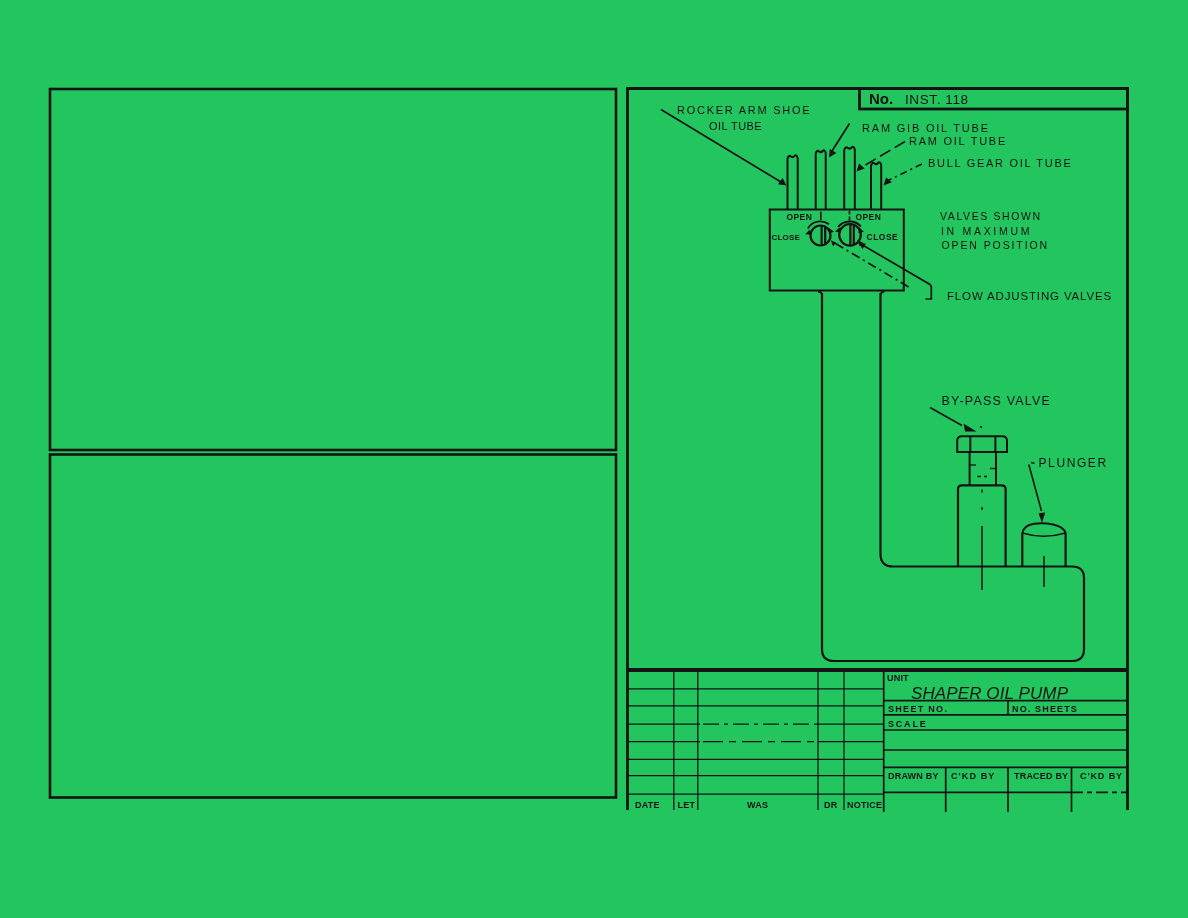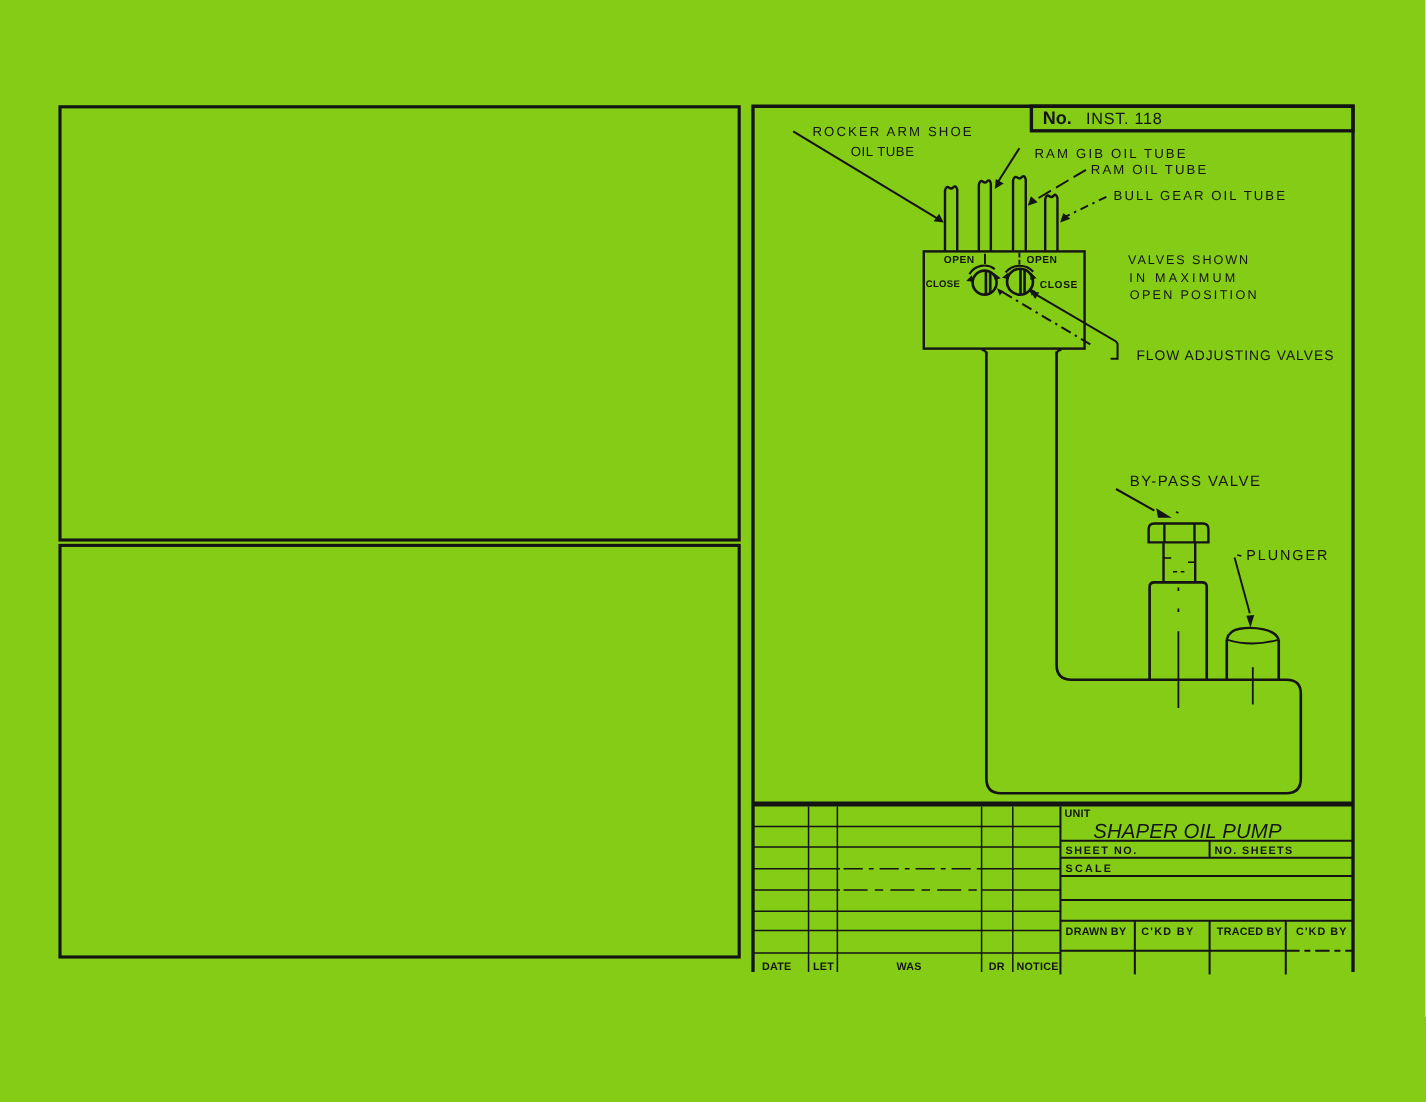--- a/index.html
+++ b/index.html
@@ -1,16 +1,16 @@
 <!DOCTYPE html>
 <html><head>
 <meta charset="utf-8">
 <style>
   html,body{margin:0;padding:0;background:#ffffff;}
-  #page{position:relative;width:1188px;height:918px;background:#84cc16;overflow:hidden;}
+  #page{position:relative;width:1188px;height:918px;background:#22c55e;overflow:hidden;}
   svg{position:absolute;top:0;left:0;}
   text{font-family:"Liberation Sans",sans-serif;fill:#141414;}
   .lbl{font-size:11px;letter-spacing:0.45px;}
   .sm{font-size:9px;font-weight:bold;letter-spacing:0.2px;}
 </style>
 </head>
 <body>
 <div id="page">
 <svg width="1188" height="918" viewBox="0 0 1188 918">
 <g fill="none" stroke="#141414" stroke-width="2">

